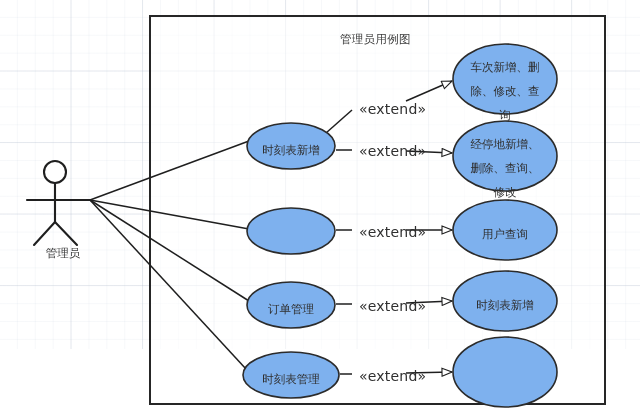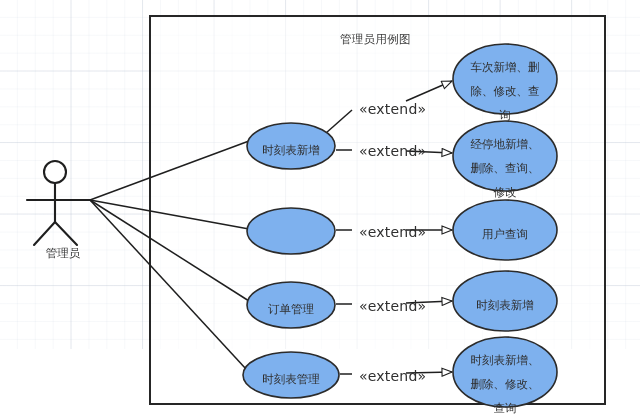--- a/index.html
+++ b/index.html
@@ -140,23 +140,20 @@
   <div class="uc-label" style="left:243px; top:367px; width:96px;">时刻表管理</div>
 
   <div class="uc-label" style="left:457px; top:55px; width:96px;">车次新增、删
 除、修改、查
 询</div>
   <div class="uc-label" style="left:457px; top:132px; width:96px;">经停地新增、
 删除、查询、
 修改</div>
   <div class="uc-label" style="left:457px; top:222px; width:96px;">用户查询</div>
   <div class="uc-label" style="left:457px; top:293px; width:96px;">时刻表新增</div>
-  <div class="uc-label" style="left:457px; top:348px; width:96px;">时刻表新增、
-删除、修改、
-查询</div>
 
   <div class="ext-label" style="left:359px; top:101px;">«extend»</div>
   <div class="ext-label" style="left:359px; top:143px;">«extend»</div>
   <div class="ext-label" style="left:359px; top:224px;">«extend»</div>
   <div class="ext-label" style="left:359px; top:298px;">«extend»</div>
   <div class="ext-label" style="left:359px; top:368px;">«extend»</div>
 
 </div>
 
 </body></html>

